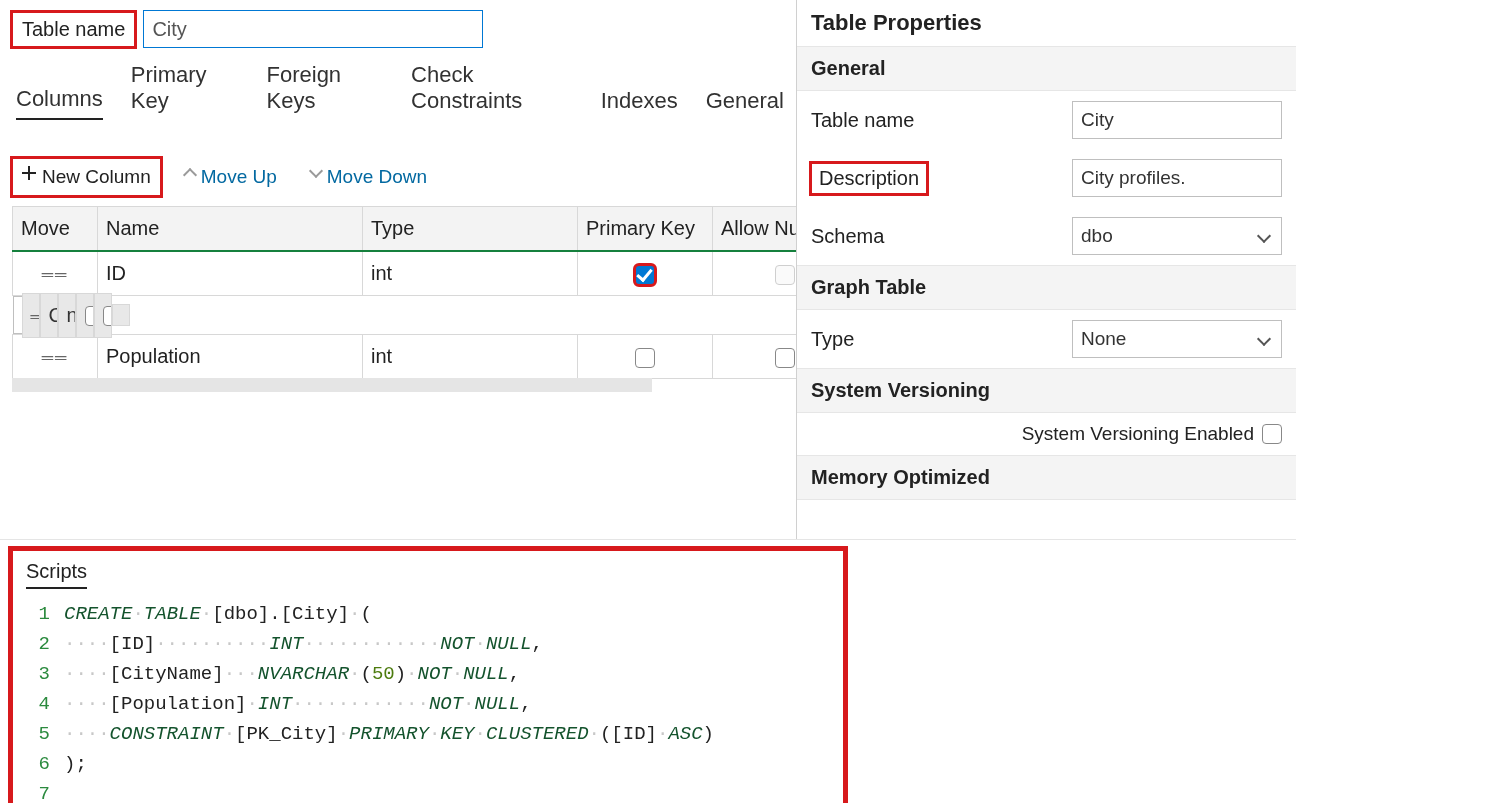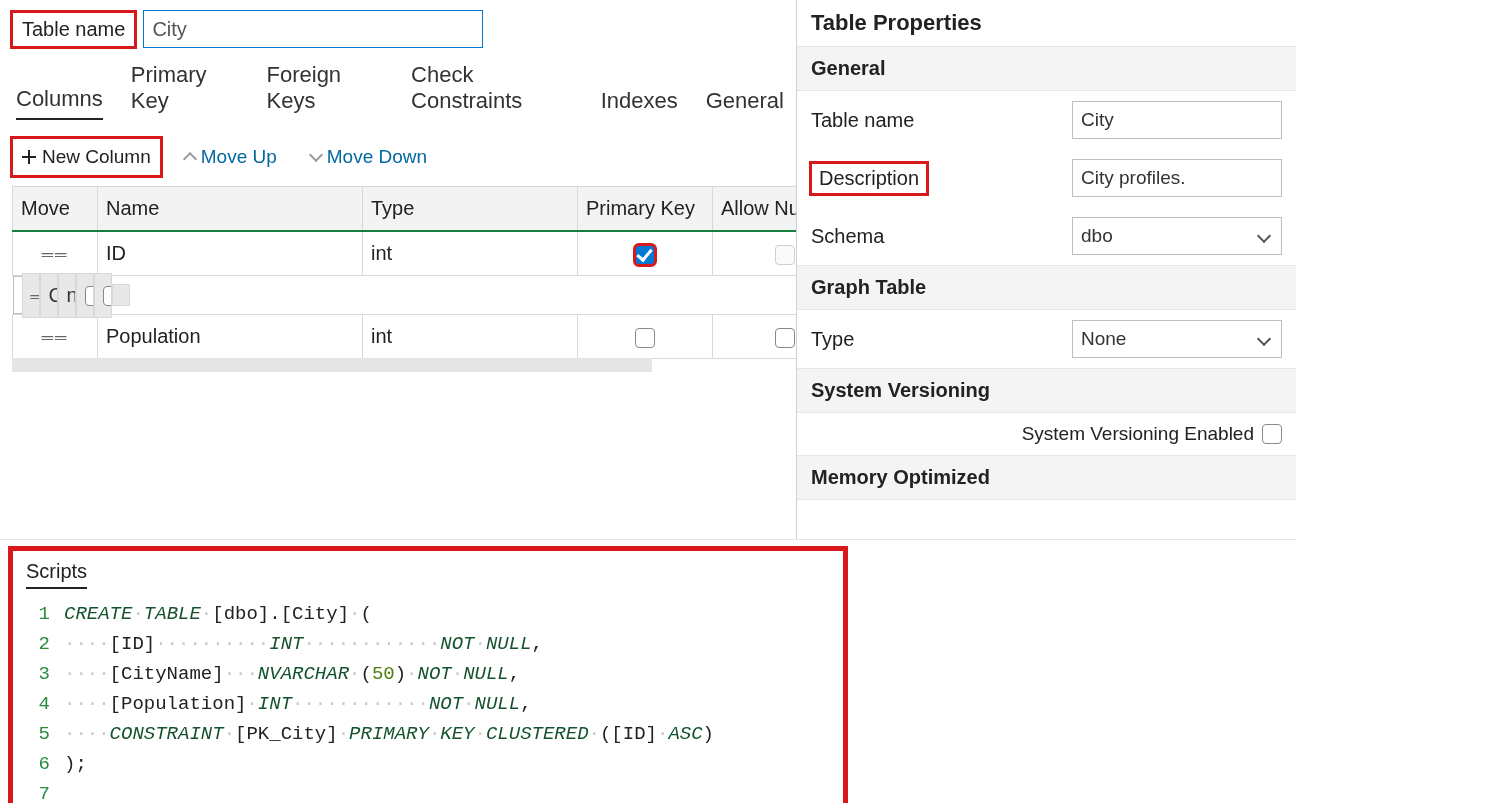--- a/index.html
+++ b/index.html
@@ -14,21 +14,21 @@
 
   .tn-row { display:flex; align-items:center; gap:8px; margin-bottom:14px; }
   .tn-label { padding:6px 10px; font-size:20px; }
   .tn-input { width:340px; height:38px; line-height:38px; padding:0 8px; border:1px solid #0078d4; font-size:20px; color:#555; }
 
   .tabs { display:flex; gap:28px; align-items:flex-end; margin-bottom:18px; padding-left:4px; }
   .tab { font-size:22px; color:#323232; padding-bottom:6px; cursor:pointer; }
   .tab.active { border-bottom:2px solid #222; }
 
   .toolbar { display:flex; align-items:center; gap:14px; margin-bottom:10px; }
-  .tb-btn { display:flex; align-items:center; gap:6px; padding:8px 10px; font-size:19px; color:#222; cursor:pointer; }
+  .tb-btn { display:flex; align-items:flex-start; gap:6px; padding:8px 10px; font-size:19px; color:#222; cursor:pointer;margin-top:20px; }
   .tb-btn.disabled { color:#0369a1; cursor:default; }
   .plus-icon { display:inline-block; width:14px; height:14px; position:relative; }
   .plus-icon::before, .plus-icon::after { content:""; position:absolute; background:#222; }
   .plus-icon::before { left:6px; top:0; width:2px; height:14px; }
   .plus-icon::after  { left:0; top:6px; width:14px; height:2px; }
   .chev { display:inline-block; width:10px; height:10px; border-left:2px solid #9a9a9a; border-top:2px solid #9a9a9a; }
   .chev.up   { transform: rotate(45deg); margin-top:4px; }
   .chev.down { transform: rotate(-135deg); margin-bottom:4px; }
 
   table.grid { border-collapse:collapse; width:955px; table-layout:fixed; }

